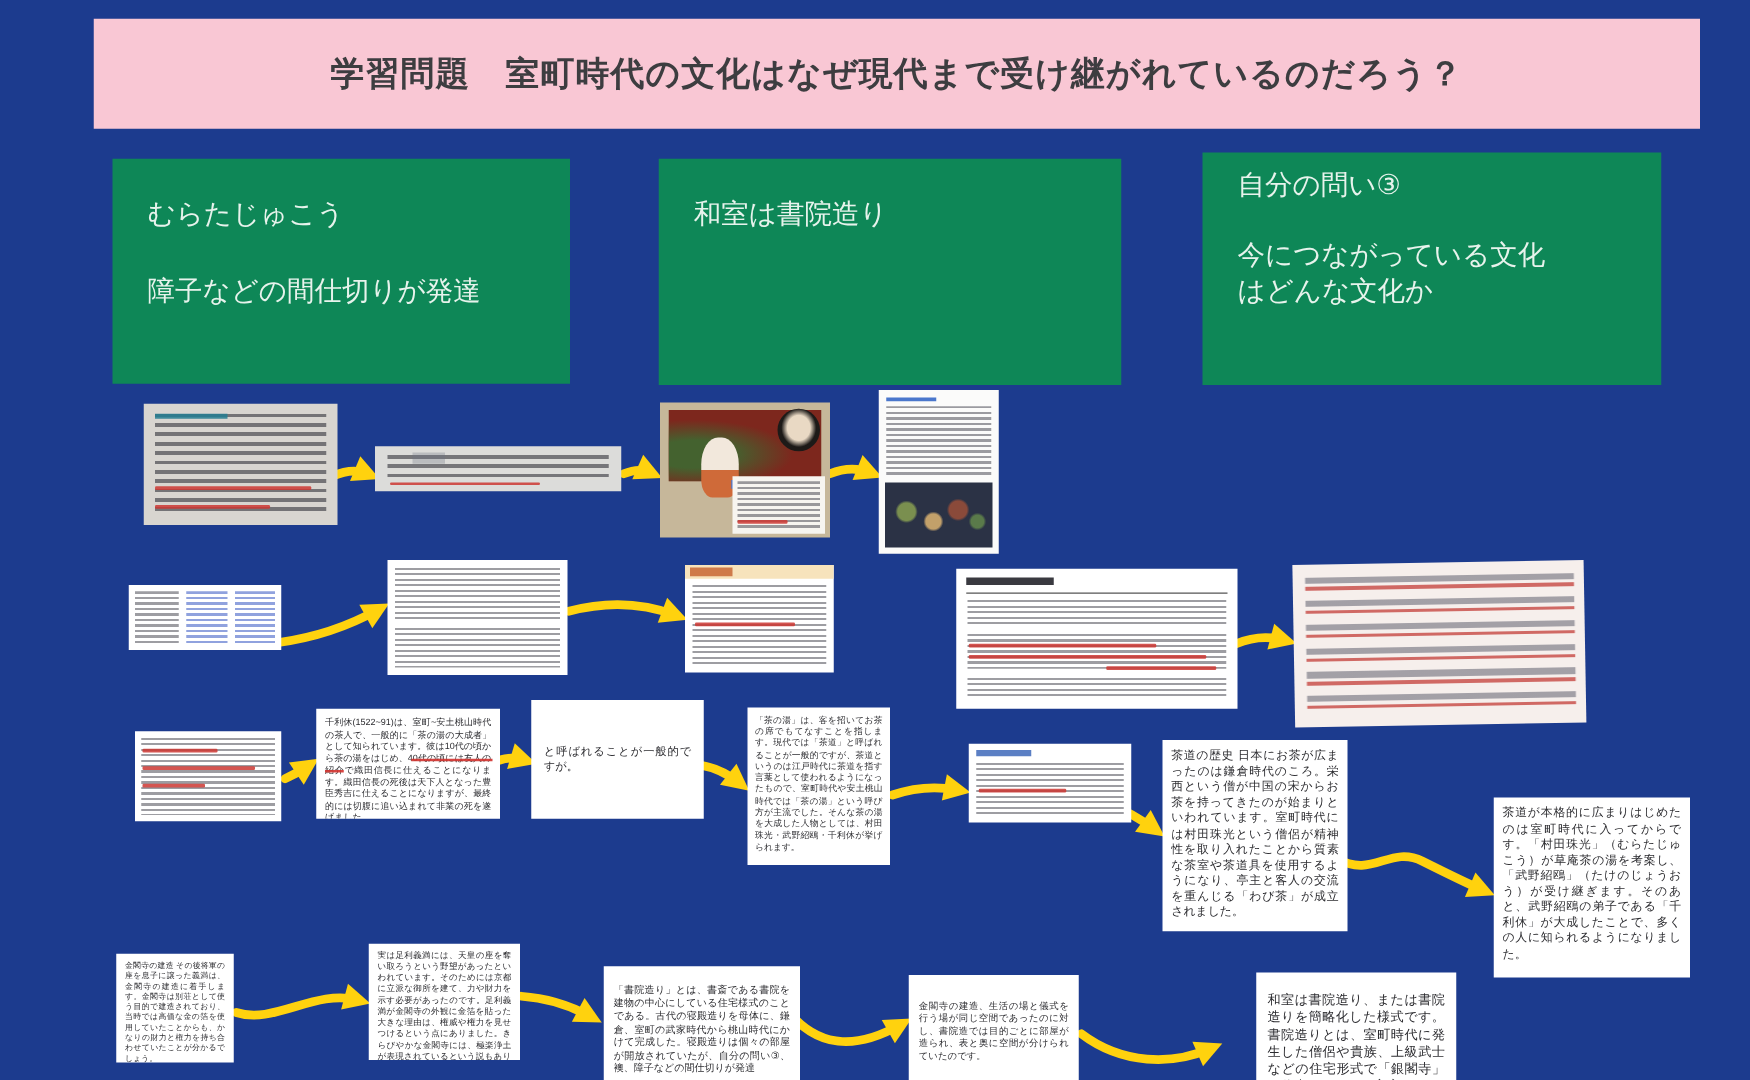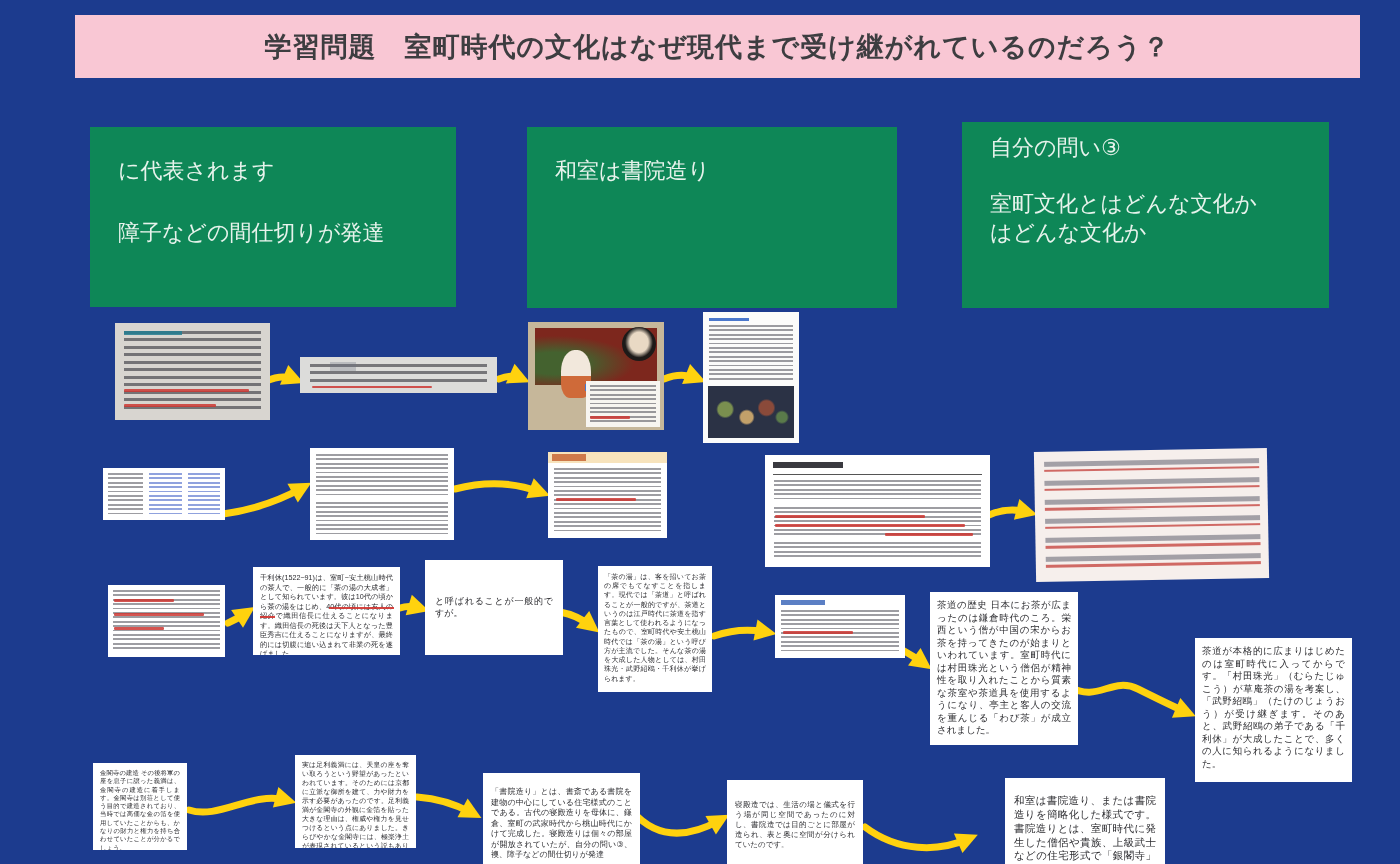--- a/index.html
+++ b/index.html
@@ -2,21 +2,21 @@
 <html style="--bg: #1c3b8e; --arrow: #ffd20e; --pink: #f9c7d4; --green: #0e8757;"><head>
 <meta charset="utf-8">
 <style>
 :root{ --bg:#1c3b8e; --arrow:#ffd20e; --pink:#f9c7d4; --green:#0e8757; }
 *{box-sizing:border-box;margin:0;padding:0}
 body{background:#0d1f52;font-family:"Liberation Sans","DejaVu Sans",sans-serif}
 .board{position:relative;width:1400px;height:864px;background:var(--bg);overflow:hidden}
 .arrow-layer{position:absolute;left:0;top:0;width:1400px;height:864px;pointer-events:none}
 .arrow{fill:none;stroke:var(--arrow);stroke-width:7;stroke-linecap:round}
 #ah path{fill:var(--arrow)}
-.banner{position:absolute;left:75px;top:15px;width:1285px;height:63px;background:var(--pink);display:flex;align-items:center;justify-content:center}
+.banner{position:absolute;left:75px;top:15px;width:1285px;height:88px;background:var(--pink);display:flex;align-items:center;justify-content:center}
 .banner-title{font-size:27px;font-weight:bold;color:#3d3d40;letter-spacing:1px}
 .qbox{position:absolute;background:var(--green);color:#e7f3ec;padding:30px 28px;line-height:1.3}
 .q-label{font-size:22px;margin-bottom:32px}
 .q-text{font-size:22px;white-space:pre-line;line-height:1.35}
 .card{position:absolute;background:#fff;overflow:hidden}
 .ct{color:#2c2c30;line-height:1.32;text-align:justify;white-space:pre-line}
 .soft{position:absolute;inset:0;filter:blur(.5px)}
 .ln-lg{background-image:repeating-linear-gradient(180deg,rgba(50,50,58,.6) 0 3px,transparent 3px 7.5px)}
 .ln-xs{background-image:repeating-linear-gradient(180deg,rgba(60,60,70,.5) 0 1.8px,transparent 1.8px 4.4px)}
 .ln-xs-b{background-image:repeating-linear-gradient(180deg,rgba(70,100,200,.6) 0 1.8px,transparent 1.8px 4.4px)}
@@ -54,29 +54,29 @@
     <path class="arrow" d="M417,797 Q446,799 472,813" marker-end="url(#ah)"></path>
     <path class="arrow" d="M633,812 C658,840 688,838 720,820" marker-end="url(#ah)"></path>
     <path class="arrow" d="M865,827 C898,852 938,852 968,839" marker-end="url(#ah)"></path>
   </svg>
 
   <div class="banner">
     <div class="banner-title">学習問題　室町時代の文化はなぜ現代まで受け継がれているのだろう？</div>
   </div>
 
   <div class="qbox" style="left:90px;top:127px;width:366px;height:180px">
-    <div class="q-label">に代表されます</div>
+    <div class="q-label">むらたじゅこう</div>
     <div class="q-text">障子などの間仕切りが発達</div>
   </div>
   <div class="qbox" style="left:527px;top:127px;width:370px;height:181px">
     <div class="q-label">和室は書院造り</div>
   </div>
   <div class="qbox" style="left:962px;top:122px;width:367px;height:186px;padding-top:12px">
     <div class="q-label" style="margin-bottom:26px">自分の問い③</div>
-    <div class="q-text">室町文化とはどんな文化か
+    <div class="q-text">今につながっている文化
 はどんな文化か</div>
   </div>
 
   <div class="card" style="left:115px;top:323px;width:155px;height:97px;background:#d8d5d0">
     <div class="soft">
       <div class="ln-lg" style="position:absolute;left:9px;right:9px;top:8px;bottom:8px"></div>
       <div class="tealb" style="left:9px;top:8px;width:58px"></div>
       <div class="rb" style="left:9px;top:66px;width:125px"></div>
       <div class="rb" style="left:9px;top:81px;width:92px"></div>
     </div>
@@ -190,20 +190,20 @@
 
   <div class="card" style="left:295px;top:755px;width:121px;height:93px">
     <p class="ct" style="position:absolute;inset:6px 7px;font-size:6.8px">実は足利義満には、天皇の座を奪い取ろうという野望があったといわれています。そのためには京都に立派な御所を建て、力や財力を示す必要があったのです。足利義満が金閣寺の外観に金箔を貼った大きな理由は、権威や権力を見せつけるという点にありました。きらびやかな金閣寺には、極楽浄土が表現されているという説もあります。</p>
   </div>
 
   <div class="card" style="left:483px;top:773px;width:157px;height:91px">
     <p class="ct" style="position:absolute;left:8px;right:8px;top:14px;bottom:0;font-size:8px">「書院造り」とは、書斎である書院を建物の中心にしている住宅様式のことである。古代の寝殿造りを母体に、鎌倉、室町の武家時代から桃山時代にかけて完成した。寝殿造りは個々の部屋が開放されていたが、自分の問い③、襖、障子などの間仕切りが発達</p>
   </div>
 
   <div class="card" style="left:727px;top:780px;width:136px;height:84px">
-    <p class="ct" style="position:absolute;left:8px;right:8px;top:20px;bottom:0;font-size:7.5px">寝殿造では、生活の場と儀式を行う場が同じ空間であったのに対し、書院造では目的ごとに部屋が造られ、表と奥に空間が分けられていたのです。</p>
+    <p class="ct" style="position:absolute;left:8px;right:8px;top:20px;bottom:0;font-size:7.5px">金閣寺の建造、生活の場と儀式を行う場が同じ空間であったのに対し、書院造では目的ごとに部屋が造られ、表と奥に空間が分けられていたのです。</p>
   </div>
 
   <div class="card" style="left:1005px;top:778px;width:160px;height:86px">
     <p class="ct" style="position:absolute;left:9px;right:9px;top:16px;bottom:0;font-size:10.5px">和室は書院造り、または書院造りを簡略化した様式です。書院造りとは、室町時代に発生した僧侶や貴族、上級武士などの住宅形式で「銀閣寺」に代表されます。主室</p>
   </div>
 
 </div>
 
 </body></html>

